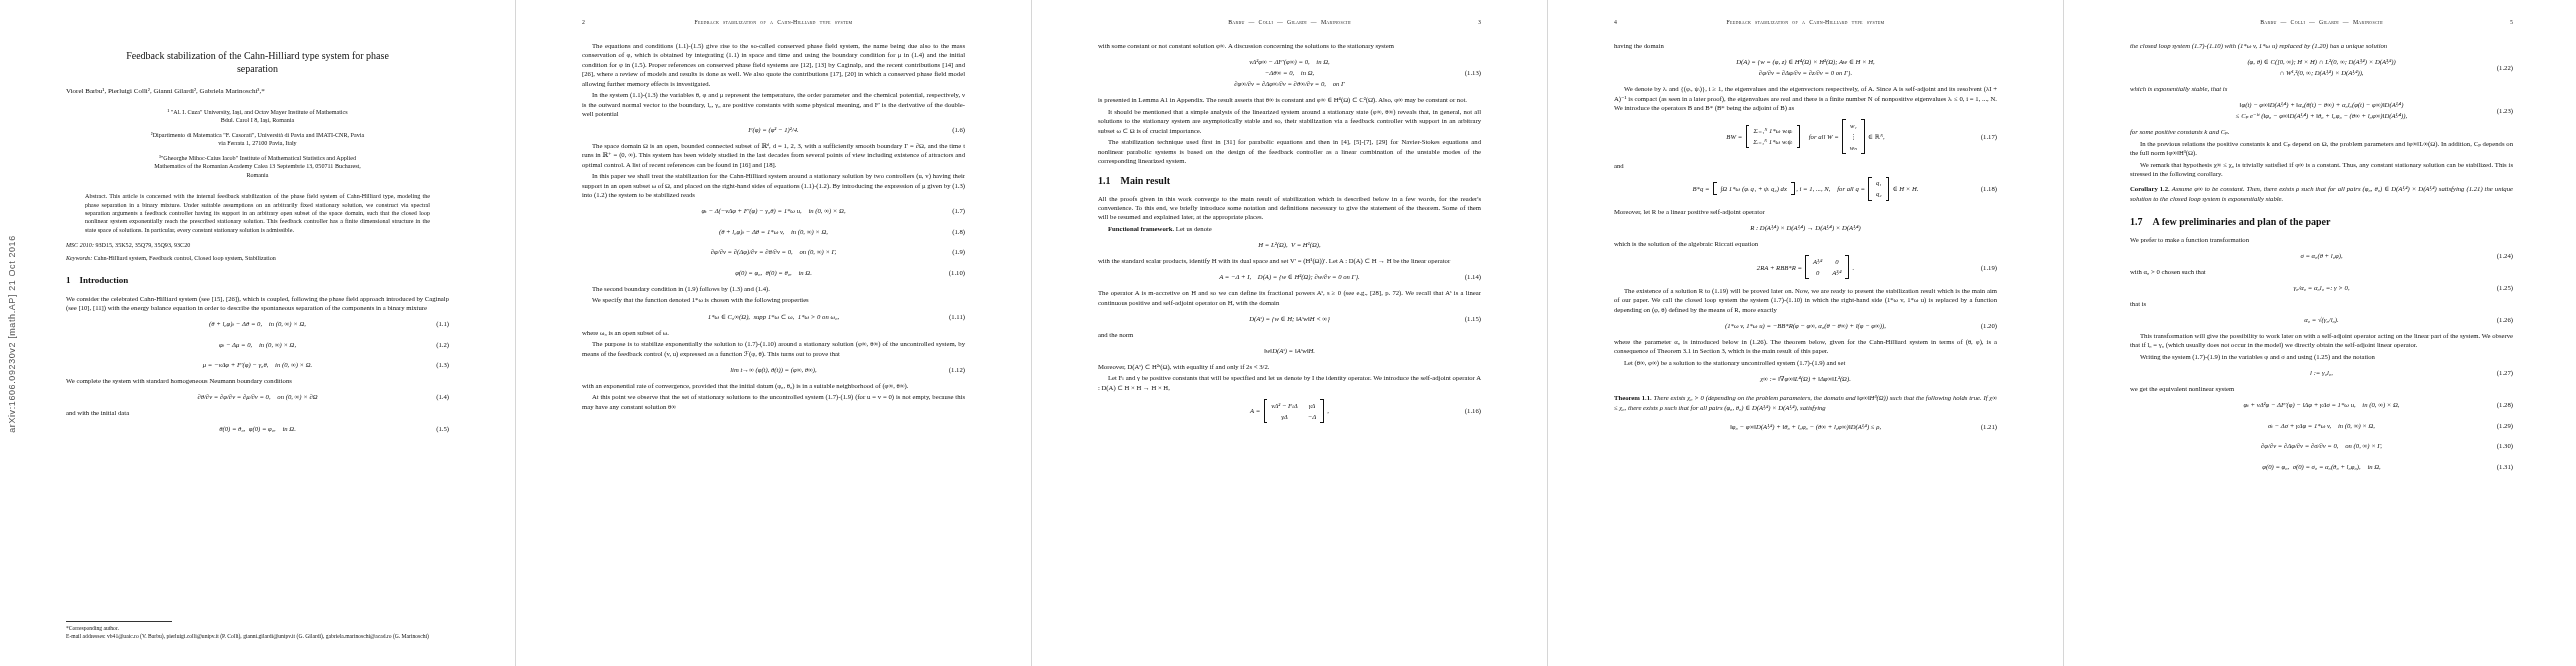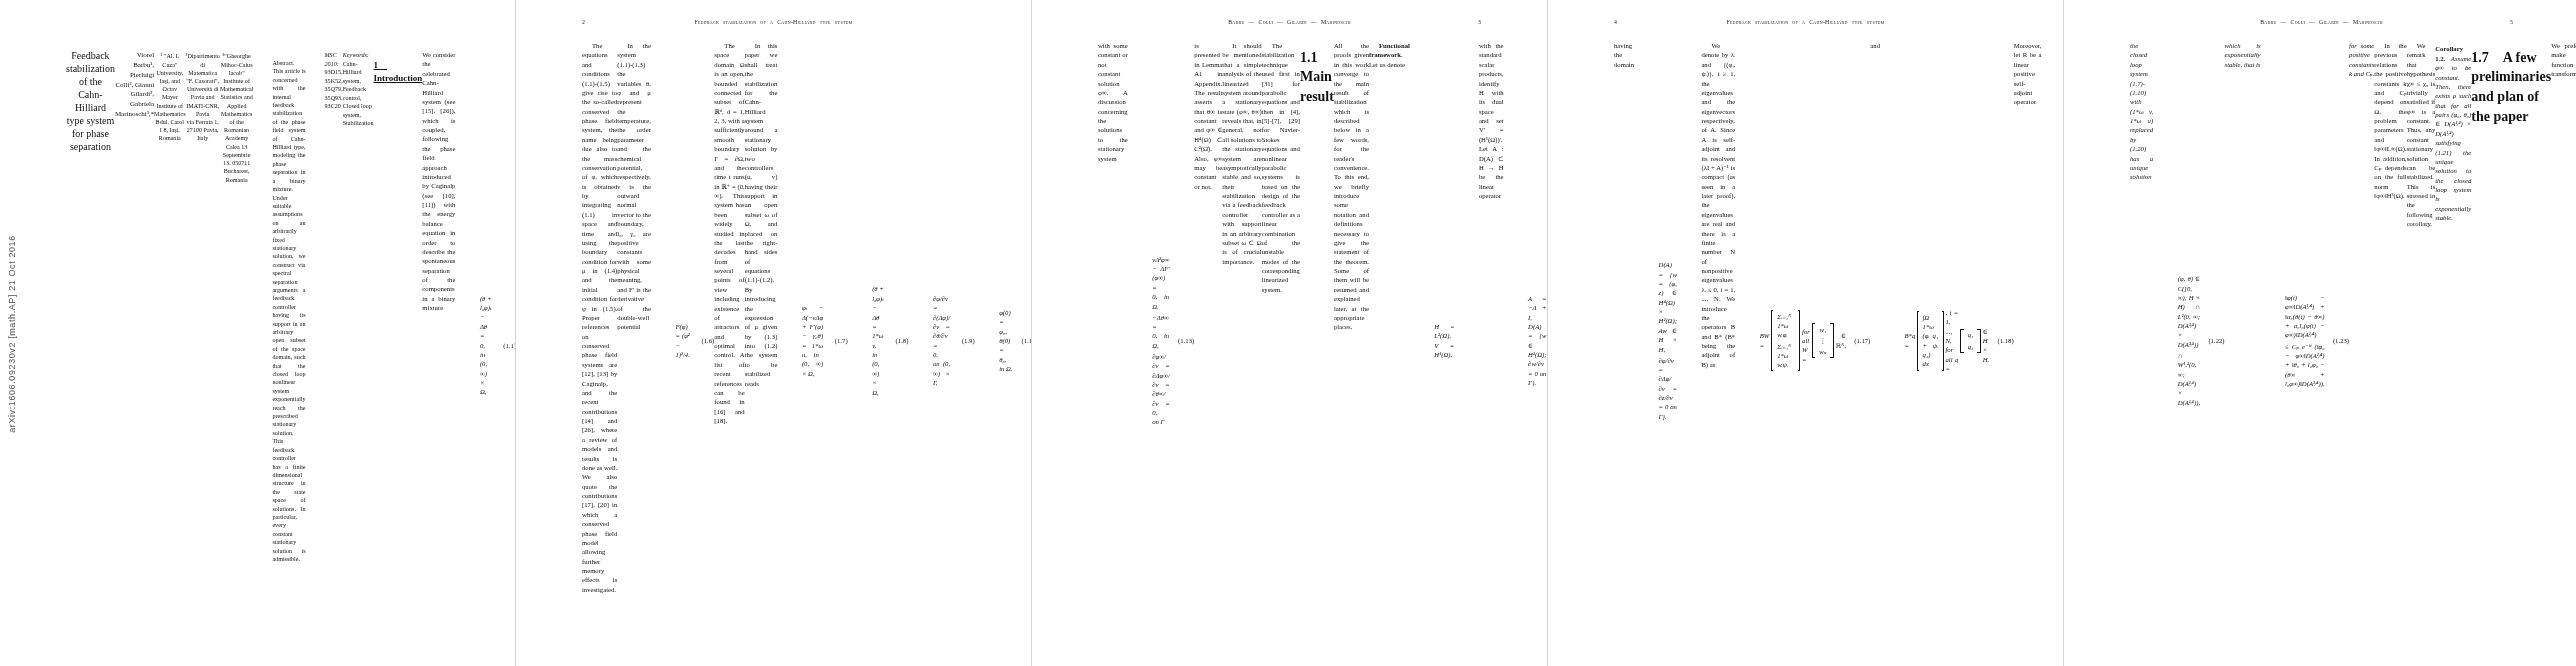--- a/index.html
+++ b/index.html
@@ -21,33 +21,33 @@
   }
   .page-header{
     position:absolute;top:19px;left:66px;right:66px;display:flex;align-items:baseline;
     font-size:5.8px;color:#222;
   }
   .ph-left{flex:0 0 28px;text-align:left;}
   .ph-center{flex:1;text-align:center;font-variant:small-caps;letter-spacing:0.3px;word-spacing:2.2px;}
   .ph-right{flex:0 0 28px;text-align:right;}
   .page-body{
     position:absolute;left:66px;right:66px;top:40px;bottom:25.6px;
-    display:flex;flex-direction:row;
+    display:flex;flex-direction:column;
     font-size:6.7px;line-height:1.4;text-align:justify;
   }
   .page.first .page-body{top:49px;}
   .blk{margin:1.7px 0;}
   .title{font-size:10px;text-align:center;max-width:300px;margin:0 auto 10px;line-height:1.3;}
-  .authors{text-align:right;font-size:7px;margin:2.2px 0 7.8px;}
+  .authors{text-align:left;font-size:7px;margin:2.2px 0 7.8px;}
   .affil{text-align:center;font-size:6.1px;line-height:1.35;margin:3.3px 0;}
   .abstract{font-size:6.1px;line-height:1.38;margin:10px 19px 4.4px;}
   .meta{font-size:6.1px;margin:2.2px 0;text-align:left;}
   .meta .lead{font-style:italic;}
-  .h1{font-size:9px;font-weight:bold;text-align:left;margin:10px 0 5.6px;text-decoration:underline;}
-  .h2{font-size:14px;font-weight:bold;text-align:left;margin:7.8px 0 4.4px;}
+  .h1{font-size:9px;font-weight:bold;text-align:left;margin:10px 0 5.6px;}
+  .h2{font-size:10px;font-weight:bold;text-align:left;margin:7.8px 0 4.4px;}
   .p{margin:1.1px 0;}
   .p .lead{font-weight:bold;}
   .ind{text-indent:10px;}
   .ital{font-style:italic;}
   .thm{margin:4.4px 0;font-style:italic;}
   .thm .lead{font-style:normal;font-weight:bold;}
   .eq{display:flex;align-items:center;margin:5.6px 0;}
   .eq-spacer{flex:0 0 24.5px;}
   .eq-center{flex:1;display:flex;flex-direction:column;align-items:center;gap:1.7px;font-style:italic;}
   .eq-num{flex:0 0 24.5px;text-align:right;font-style:normal;}

